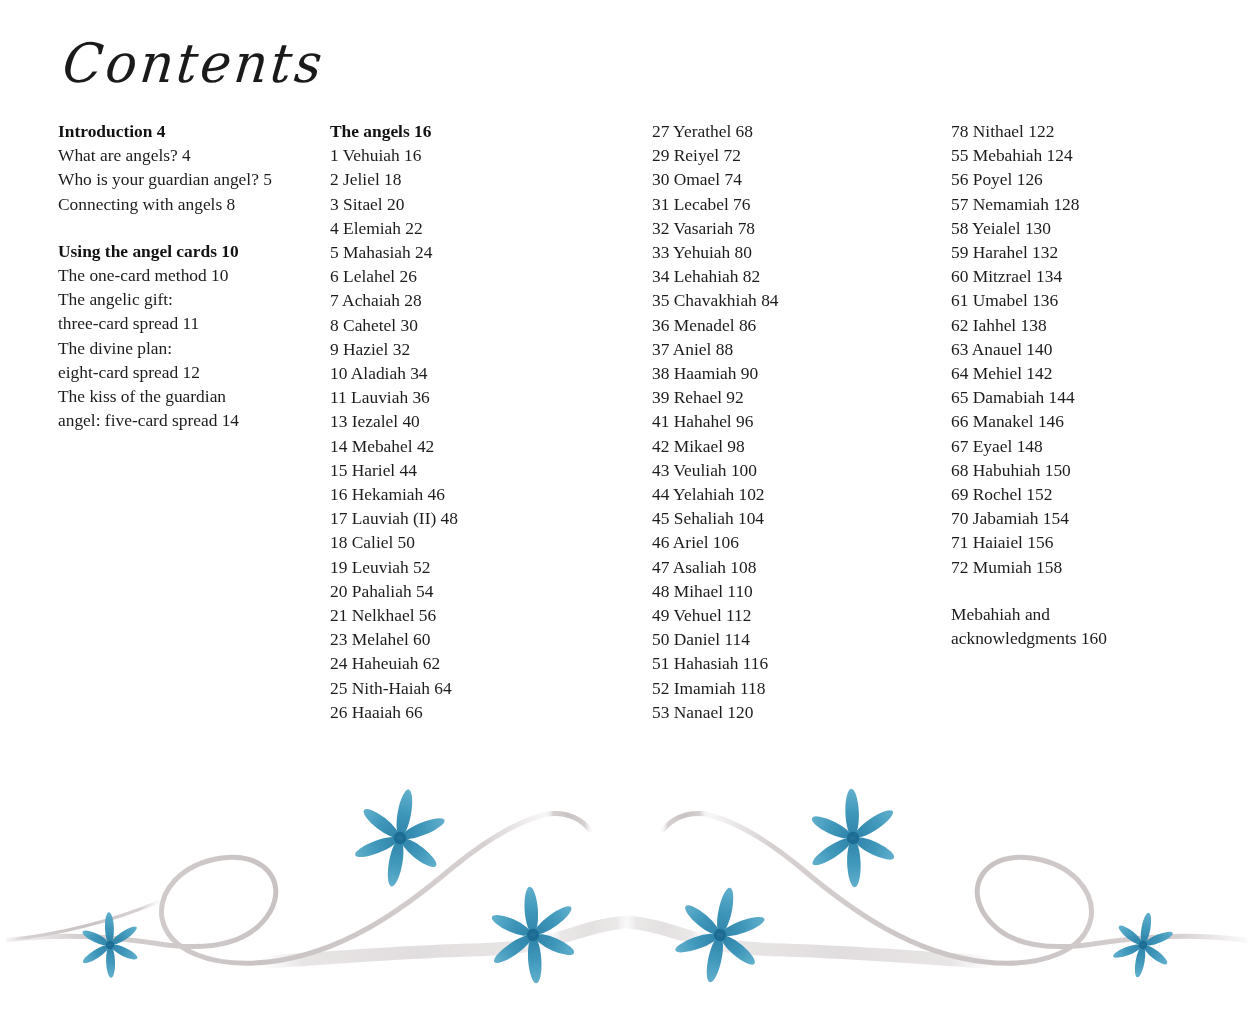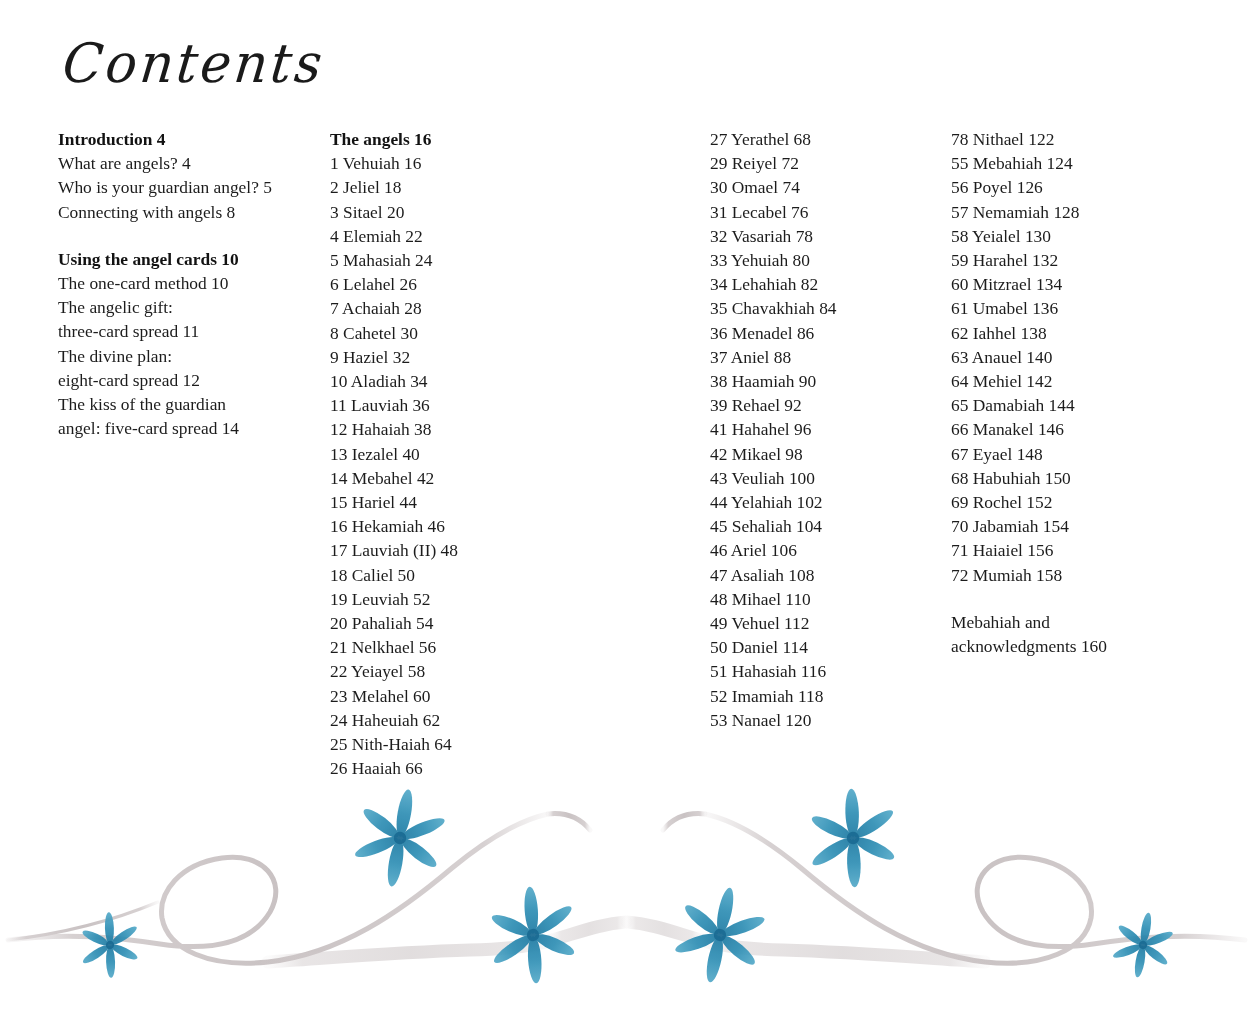--- a/index.html
+++ b/index.html
@@ -34,29 +34,28 @@
     white-space: nowrap;
   }
 
   
   .columns {
     position: absolute;
     top: 119px;
     left: 0;
     width: 1073px;
     height: 680px;
-    margin-top: 8px;
   }
   .toc-column {
     position: absolute;
     top: 0;
   }
   .col-1 { left: 58px;  width: 270px; }
   .col-2 { left: 330px; width: 250px; }
-  .col-3 { left: 710px; width: 260px; }
+  .col-3 { left: 652px; width: 260px; }
   .col-4 { left: 951px; width: 265px; }
 
   .toc-group { margin: 0; padding: 0; }
   .group-gap { height: 23px; }
 
   .toc-heading {
     font-weight: 700;
     font-size: 17.4px;
     line-height: 24.2px;
     white-space: nowrap;
@@ -117,31 +116,29 @@
       <div class="toc-line">2 Jeliel 18</div>
       <div class="toc-line">3 Sitael 20</div>
       <div class="toc-line">4 Elemiah 22</div>
       <div class="toc-line">5 Mahasiah 24</div>
       <div class="toc-line">6 Lelahel 26</div>
       <div class="toc-line">7 Achaiah 28</div>
       <div class="toc-line">8 Cahetel 30</div>
       <div class="toc-line">9 Haziel 32</div>
       <div class="toc-line">10 Aladiah 34</div>
       <div class="toc-line">11 Lauviah 36</div>
-      <div class="toc-line">12 Hahaiah 38</div>
       <div class="toc-line">13 Iezalel 40</div>
       <div class="toc-line">14 Mebahel 42</div>
       <div class="toc-line">15 Hariel 44</div>
       <div class="toc-line">16 Hekamiah 46</div>
       <div class="toc-line">17 Lauviah (II) 48</div>
       <div class="toc-line">18 Caliel 50</div>
       <div class="toc-line">19 Leuviah 52</div>
       <div class="toc-line">20 Pahaliah 54</div>
       <div class="toc-line">21 Nelkhael 56</div>
-      <div class="toc-line">22 Yeiayel 58</div>
       <div class="toc-line">23 Melahel 60</div>
       <div class="toc-line">24 Haheuiah 62</div>
       <div class="toc-line">25 Nith-Haiah 64</div>
       <div class="toc-line">26 Haaiah 66</div>
     </div>
   </div>
 
   <div class="toc-column col-3">
     <div class="toc-group">
       <div class="toc-line">27 Yerathel 68</div>

